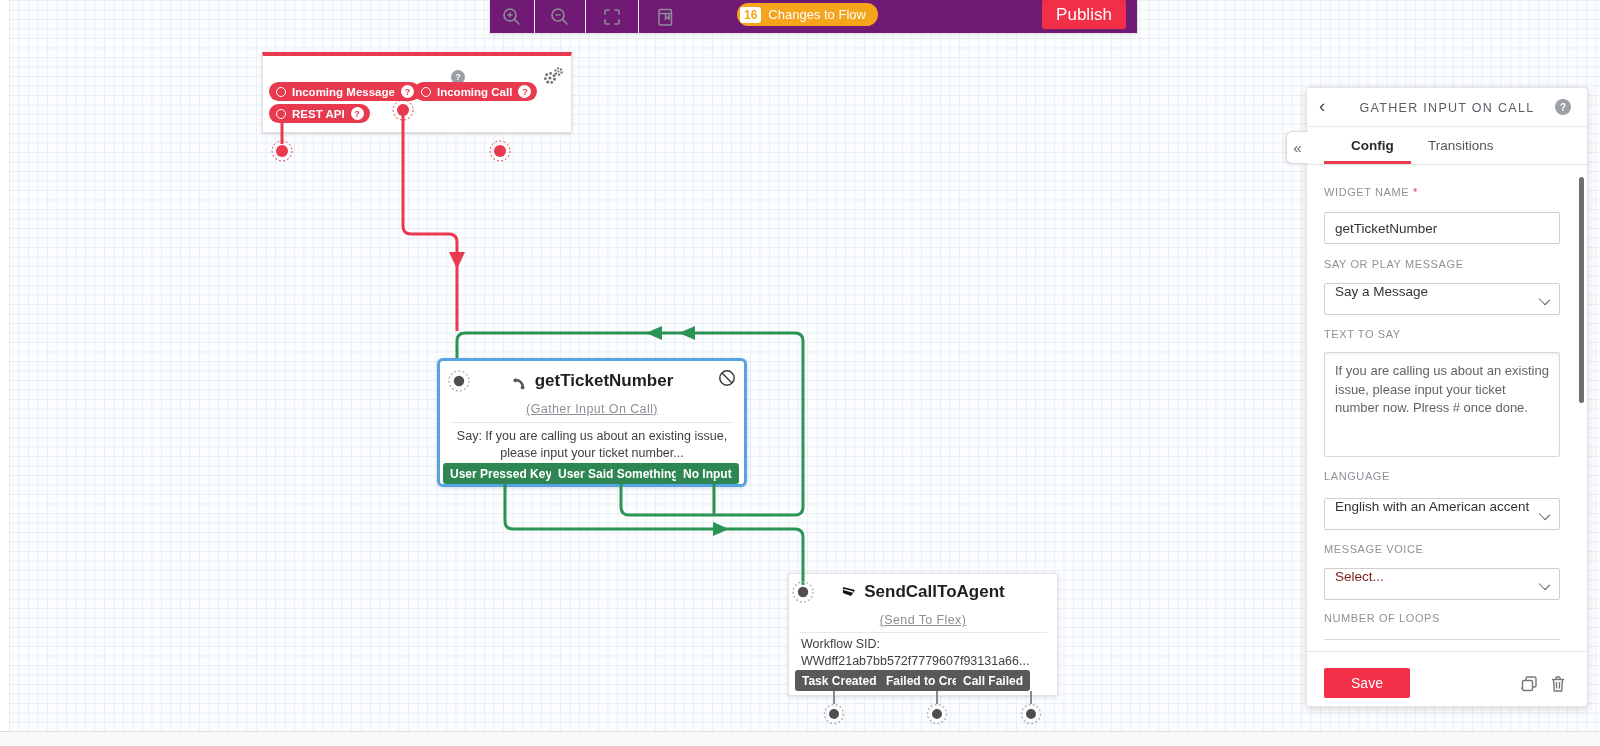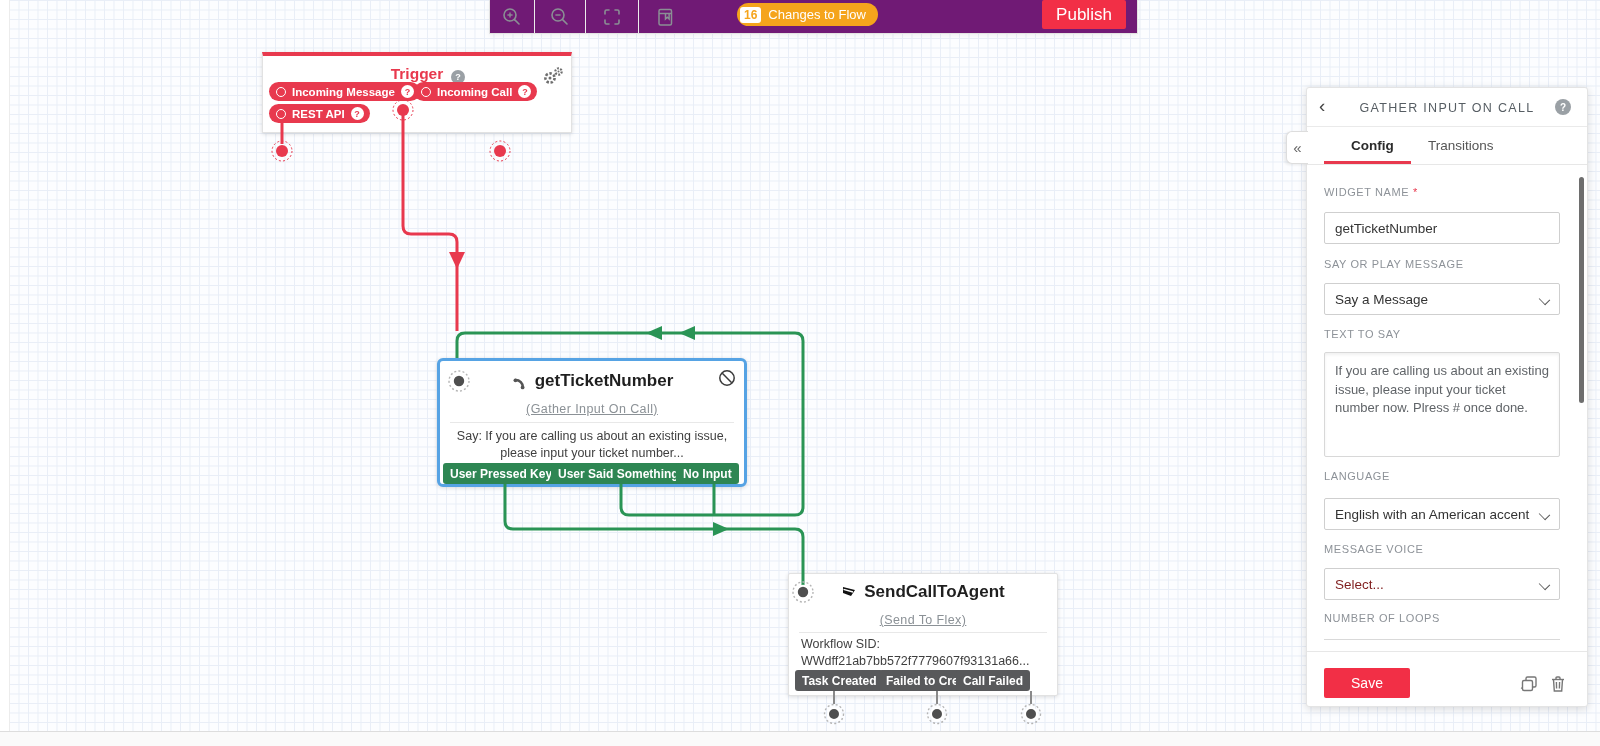--- a/index.html
+++ b/index.html
@@ -68,21 +68,21 @@
   .tabs{position:absolute;left:0;right:0;top:38px;height:38px;border-bottom:1px solid #e7e7e7;}
   .tab{position:absolute;top:12px;font-size:13.5px;cursor:pointer;}
   .tab-config{left:44px;color:#2b2b2b;font-weight:bold;}
   .tab-trans{left:121px;color:#555;}
   .tab-underline{position:absolute;left:17px;top:35px;width:87px;height:3px;background:#e8394e;}
   .f-label{position:absolute;left:17px;font-size:11px;color:#8d9298;letter-spacing:.6px;}
   .f-label .req{color:#e8394e;}
   .f-input{position:absolute;left:17px;width:236px;height:32px;border:1px solid #cfcfcf;border-radius:2px;background:#fff;
     font-family:"Liberation Sans",sans-serif;font-size:13.5px;color:#333;padding:0 10px;box-sizing:border-box;}
   .f-select{position:absolute;left:17px;width:236px;height:32px;border:1px solid #cfcfcf;border-radius:2px;background:#fff;
-    display:flex;align-items:center;padding:0 10px;box-sizing:border-box;font-size:13.5px;color:#333;cursor:pointer;}
+    display:flex;align-items:flex-start;padding:0 10px;box-sizing:border-box;font-size:13.5px;color:#333;cursor:pointer;}
   .f-select .chev{position:absolute;right:10px;top:11px;width:8px;height:8px;border-right:1.8px solid #555;border-bottom:1.8px solid #555;transform:rotate(45deg) scale(1,.8);}
   .f-select.placeholder{color:#7f1d1d;}
   .f-textarea{position:absolute;left:17px;width:236px;height:105px;border:1px solid #d8d8d8;border-radius:2px;background:#fff;
     box-shadow:inset 0 2px 3px rgba(0,0,0,.06);font-family:"Liberation Sans",sans-serif;font-size:13px;line-height:18.5px;
     color:#606468;padding:9px 10px;box-sizing:border-box;resize:none;}
   .f-underline{position:absolute;left:17px;width:236px;border-bottom:1px solid #d9d9d9;height:0;}
   .panel-footer-div{position:absolute;left:0;right:0;top:563px;border-top:1px solid #e7e7e7;}
   .save-btn{position:absolute;left:17px;top:580px;width:86px;height:30px;background:#f22f46;color:#fff;font-size:14px;
     display:flex;align-items:center;justify-content:center;border-radius:2px;cursor:pointer;}
   .foot-icon{position:absolute;top:586px;width:20px;height:20px;cursor:pointer;}
@@ -91,21 +91,20 @@
 </head>
 <body>
 
 <div id="stage">
 
   <div class="canvas"></div>
   <div class="left-strip"></div>
   <div class="bottom-strip"></div>
 
   <div class="widget trigger">
-    <div class="trigger-title">Trigger</div>
     <div class="trigger-help">
         <span>?</span>
       </div>
     <div class="gears">
       <svg width="24" height="20" viewBox="0 0 24 20">
         <circle cx="9" cy="12" r="4.6" fill="none" stroke="#6e6e6e" stroke-width="2.6" stroke-dasharray="2.4 1.7"></circle>
         <circle cx="9" cy="12" r="1.5" fill="#6e6e6e"></circle>
         <circle cx="17.5" cy="5.5" r="3.2" fill="none" stroke="#6e6e6e" stroke-width="2.2" stroke-dasharray="1.9 1.4"></circle>
         <circle cx="17.5" cy="5.5" r="1" fill="#6e6e6e"></circle>
       </svg>

